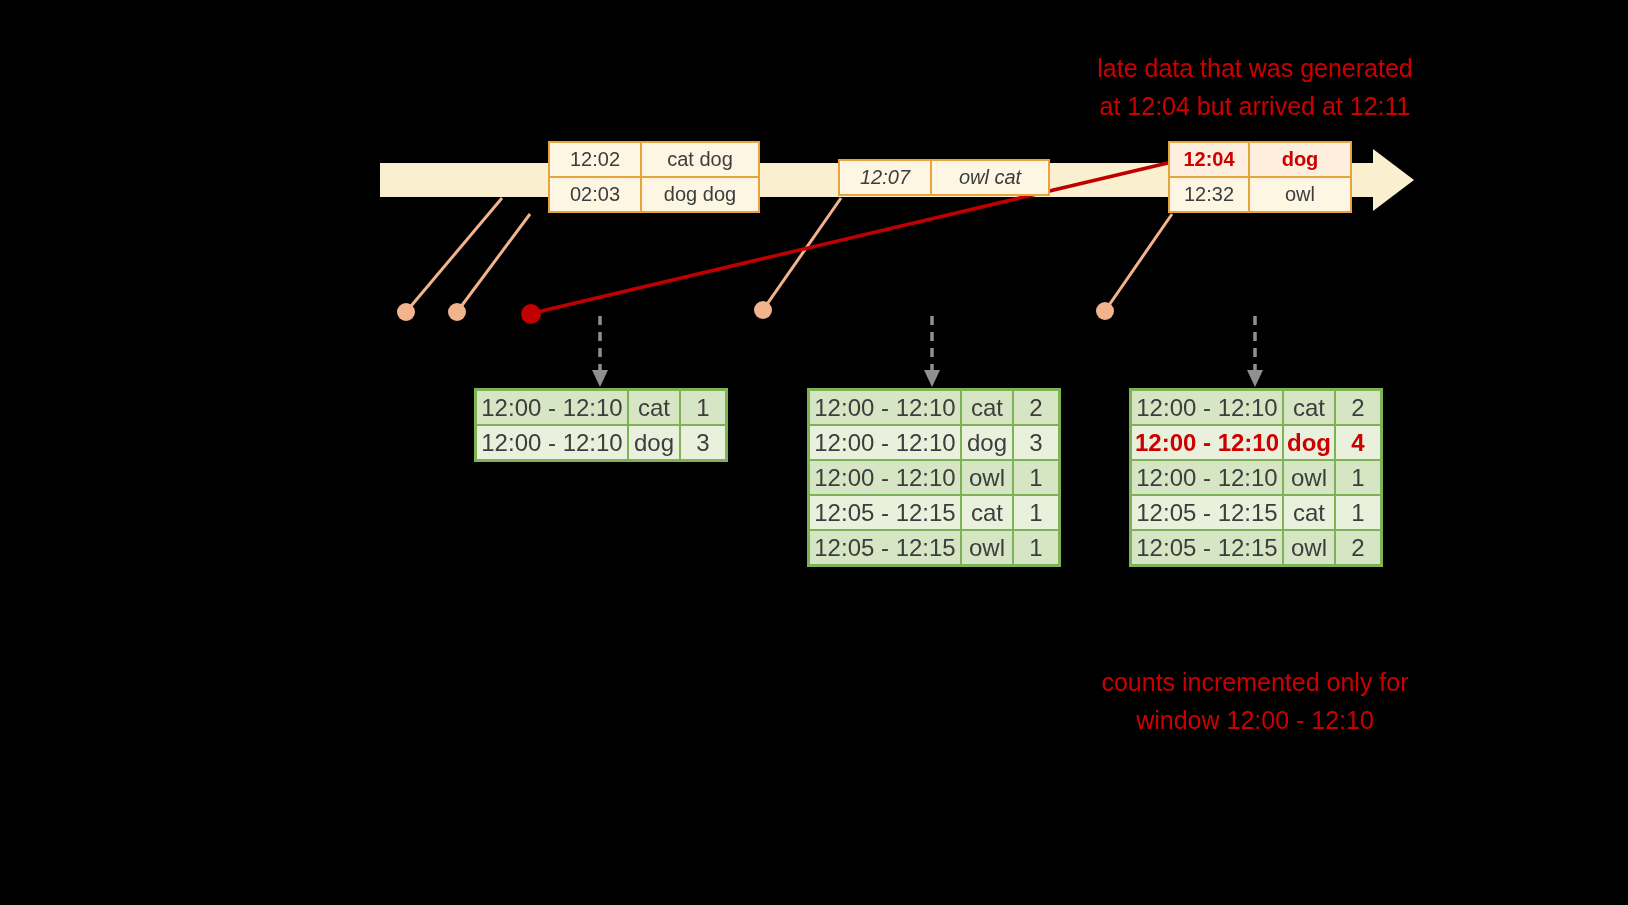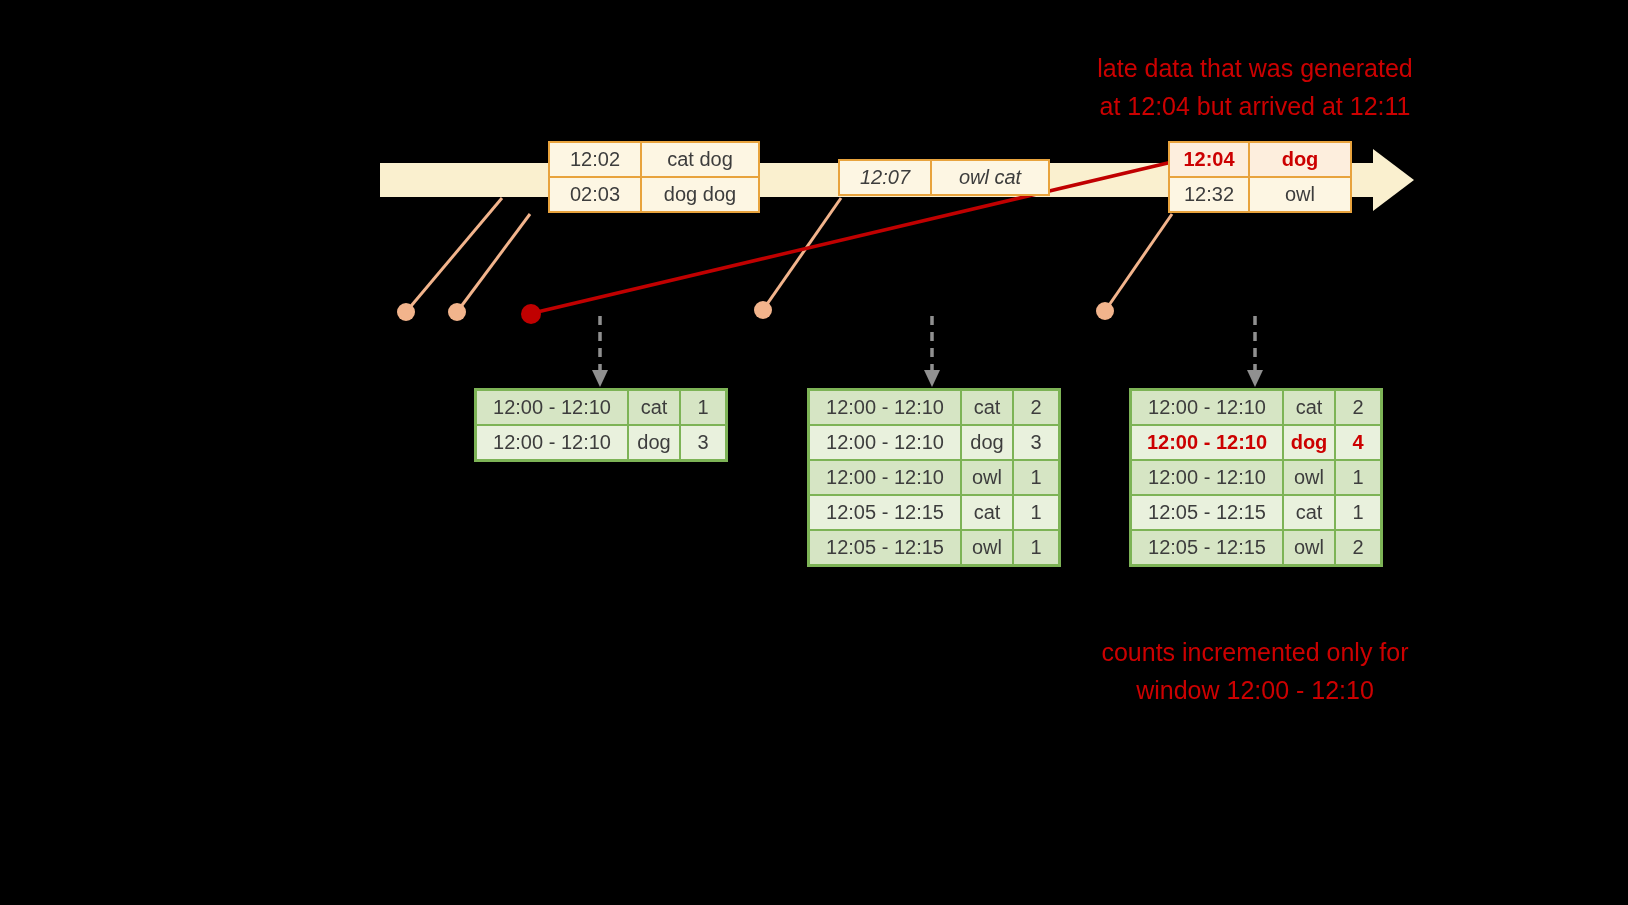--- a/index.html
+++ b/index.html
@@ -45,21 +45,21 @@
 
   
   table.result-table {
     position: absolute;
     border-collapse: collapse;
     border: 3px solid #7db356;
   }
   table.result-table td {
     border: 2px solid #7db356;
     color: #3d3d3d;
-    font-size: 20px;
+    font-size: 24px;
     text-align: center;
     height: 33px;
     padding: 0;
   }
   table.result-table td.win   { width: 150px; }
   table.result-table td.word  { width: 50px; margin-top: 28px; }
   table.result-table td.count { width: 44px; }
   table.result-table tr.dark td  { background: #d6e5c4; }
   table.result-table tr.light td { background: #e9f1dd; }
   table.result-table tr.late td {
@@ -69,21 +69,21 @@
 
   
   .annotation {
     position: absolute;
     color: #cc0000;
     font-size: 25px;
     line-height: 1.5;
     text-align: center;
   }
   .annotation-top    { left: 1040px; top: 50px;  width: 430px; }
-  .annotation-bottom { left: 1040px; top: 634px; width: 430px; }
+  .annotation-bottom { left: 1040px; top: 664px; width: 430px; }
 </style>
 </head>
 <body>
 
 <div class="canvas">
 
   <svg class="overlay" viewBox="0 0 1628 905" xmlns="http://www.w3.org/2000/svg">
 
     <rect x="380" y="163" width="995" height="34" fill="#faf0cf"></rect>
     <polygon points="1373,149 1414,180 1373,211" fill="#faf0cf"></polygon>

